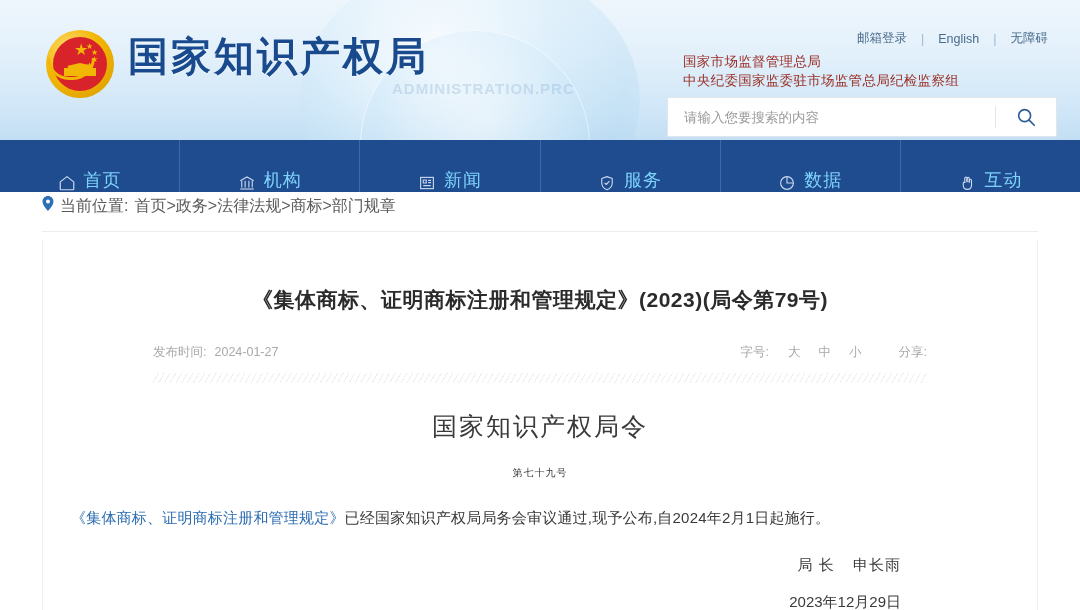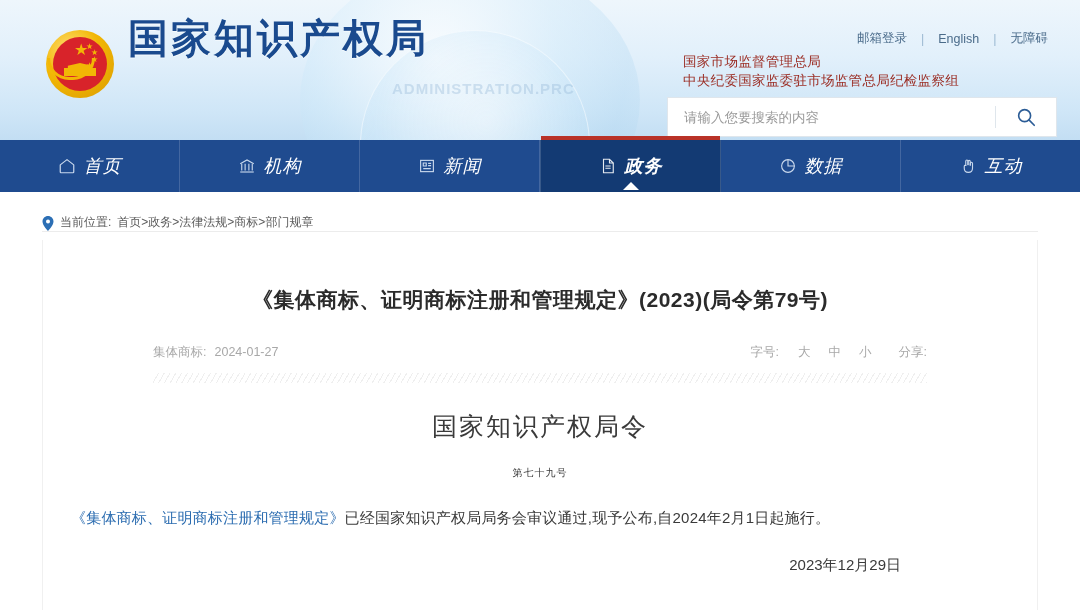--- a/index.html
+++ b/index.html
@@ -69,21 +69,21 @@
   }
   .emblem-star {
     position:absolute; color:#f2b705; font-size:12px; line-height:1;
   }
   .emblem-star.s0 { left:21px; top:5px; font-size:16px; }
   .emblem-star.s1 { left:33px; top:6px; font-size:8px; }
   .emblem-star.s2 { left:38px; top:12px; font-size:8px; }
   .emblem-star.s3 { left:38px; top:19px; font-size:8px; }
   .emblem-star.s4 { left:33px; top:25px; font-size:8px; }
 
-  .brand { position:absolute; left:128px; top:16px; }
+  .brand { position:absolute; left:128px; top:34px; }
   .brand-cn {
     font-family:"DejaVu Sans","Liberation Sans",sans-serif;
     font-size:40px; font-weight:bold; color:#1a4a8e;
     letter-spacing:3px; line-height:1.1;
     text-shadow: 0 1px 0 rgba(255,255,255,.6);
   }
   .brand-en {
     font-size:12.5px; font-weight:bold; color:#2c5fa0;
     letter-spacing:.2px; margin-top:4px;
   }
@@ -124,25 +124,24 @@
 
   
   .nav {
     position:relative;
     width:1080px; height:52px;
     background:#1f4b8f;
     display:flex;
   }
   .nav-item {
     flex:1; position:relative;
-    display:flex; align-items:center; justify-content:center; gap:8px;
-    color:#ffffff; font-size:18px; letter-spacing:1px;
+    display:flex; align-items:flex-end; justify-content:center; gap:8px;
+    color:#7dd3fc; font-size:18px; letter-spacing:1px;
     cursor:pointer;
     border-right:1px solid rgba(255,255,255,.16);
-    font-style:italic;
   }
   .nav-item:last-child { border-right:none; }
   .nav-item .nav-ico { display:flex; align-items:center; opacity:.9; }
   .nav-item.active {
     background:#133a73; font-weight:bold;
     border-left:1px solid rgba(255,255,255,.16);
   }
   .nav-item.active::before {
     content:""; position:absolute; left:0; right:0; top:-4px; height:4px; background:#b93228;
   }
@@ -150,22 +149,22 @@
     content:""; position:absolute; left:50%; bottom:2px; transform:translateX(-50%);
     width:0;height:0; border-left:8px solid transparent; border-right:8px solid transparent;
     border-bottom:8px solid #fff;
   }
 
   
   .crumb-wrap { background:#fff; padding-top:4px; }
   .crumb {
     margin:0 42px; height:36px; background:#fff;
     border-bottom:1px solid #ececec;
-    display:flex; align-items:flex-end;
-    font-size:12px; color:#5a5a5a;
+    display:flex; align-items:flex-start;
+    font-size:16px; color:#5a5a5a;
   }
   .crumb .pin { margin-right:6px; display:flex; align-items:center; }
   .crumb a { color:#5a5a5a; text-decoration:none; }
 
   
   .panel {
     margin:8px 42px 0 42px;
     background:#fff;
     border-left:1px solid #f0f0f0; border-right:1px solid #f0f0f0;
     min-height:372px;
@@ -179,21 +178,21 @@
   }
   .doc-meta {
     margin-top:28px;
     display:flex; align-items:center;
     font-size:12.5px; color:#a8a8a8;
   }
   .doc-meta .pub { margin-left:8px; }
   .doc-meta .right { margin-left:auto; display:flex; align-items:center; gap:0; }
   .doc-meta .right .lbl { margin-right:10px; }
   .doc-meta .right .sz { padding:0 9px; cursor:pointer; }
-  .doc-meta .right .share { margin-left:18px; cursor:pointer; }
+  .doc-meta .right .share { margin-left:28px; cursor:pointer; }
 
   .hatch {
     margin-top:12px; height:10px;
     background-image: repeating-linear-gradient(
       -60deg,
       #efefef 0px, #efefef 1px,
       #ffffff 1px, #ffffff 5px
     );
   }
 
@@ -298,31 +297,30 @@
       <span class="nav-ico">
         <svg width="18" height="18" viewBox="0 0 24 24" fill="none" stroke="#dce8f7" stroke-width="1.5">
           <rect x="3.5" y="4.5" width="17" height="15"></rect>
             <path d="M7 8h4v4H7z"></path>
             <path d="M13.5 8.5h4M13.5 11.5h4M7 15.5h10"></path>
         </svg>
       </span>
       <span>新闻</span>
     </div>
 
-    <div class="nav-item active">
-      <span class="nav-ico">
-        <svg width="18" height="18" viewBox="0 0 24 24" fill="none" stroke="#ffffff" stroke-width="1.5">
-          <path d="M6 3h8l5 5v13H6z"></path>
-            <path d="M14 3v5h5"></path>
-            <path d="M8.5 12h7M8.5 15h7"></path>
-        </svg>
-      </span>
-      <span>政务</span>
-    </div>
-
+
+    <div class="nav-item">
+      <span class="nav-ico">
+        <svg width="18" height="18" viewBox="0 0 24 24" fill="none" stroke="#dce8f7" stroke-width="1.5" stroke-linejoin="round">
+          <path d="M12 3.5l7 2.5v6c0 4.5-3 7.5-7 9-4-1.5-7-4.5-7-9V6z"></path>
+            <path d="M8.8 11.8l2.2 2.2 4.2-4.4"></path>
+        </svg>
+      </span>
+      <span>服务</span>
+    </div>
 
     <div class="nav-item">
       <span class="nav-ico">
         <svg width="18" height="18" viewBox="0 0 24 24" fill="none" stroke="#dce8f7" stroke-width="1.5">
           <circle cx="12" cy="12" r="8.5"></circle>
             <path d="M12 3.5V12h8.5"></path>
         </svg>
       </span>
       <span>数据</span>
     </div>
@@ -350,38 +348,43 @@
       <span style="width:6px"></span>
       <a>首页&gt;政务&gt;法律法规&gt;商标&gt;部门规章</a>
     </div>
   </div>
 
   <div class="panel">
 
     <div class="doc-title">《集体商标、证明商标注册和管理规定》(2023)(局令第79号)</div>
 
     <div class="doc-meta">
-      <span>集体商标:</span>
+      <span>发布时间:</span>
       <span class="pub">2024-01-27</span>
       <span class="right">
         <span class="lbl">字号:</span>
         <span class="sz">大</span>
         <span class="sz">中</span>
         <span class="sz">小</span>
         <span class="share">分享:</span>
       </span>
     </div>
 
     <div class="hatch"></div>
 
     <div class="doc-body">
       <div class="order-title">国家知识产权局令</div>
       <div class="order-no">第七十九号</div>
       <div class="order-para">
         <a>《集体商标、证明商标注册和管理规定》</a><span>已经国家知识产权局局务会审议通过,现予公布,自2024年2月1日起施行。</span>
       </div>
       <div class="sign">
+        <div>
+          <span>局 长</span>
+          <span style="display:inline-block;width:8px"></span>
+          <span>申长雨</span>
+        </div>
         <div class="date">2023年12月29日</div>
       </div>
     </div>
   </div>
 
 </div>
 
 </body></html>

